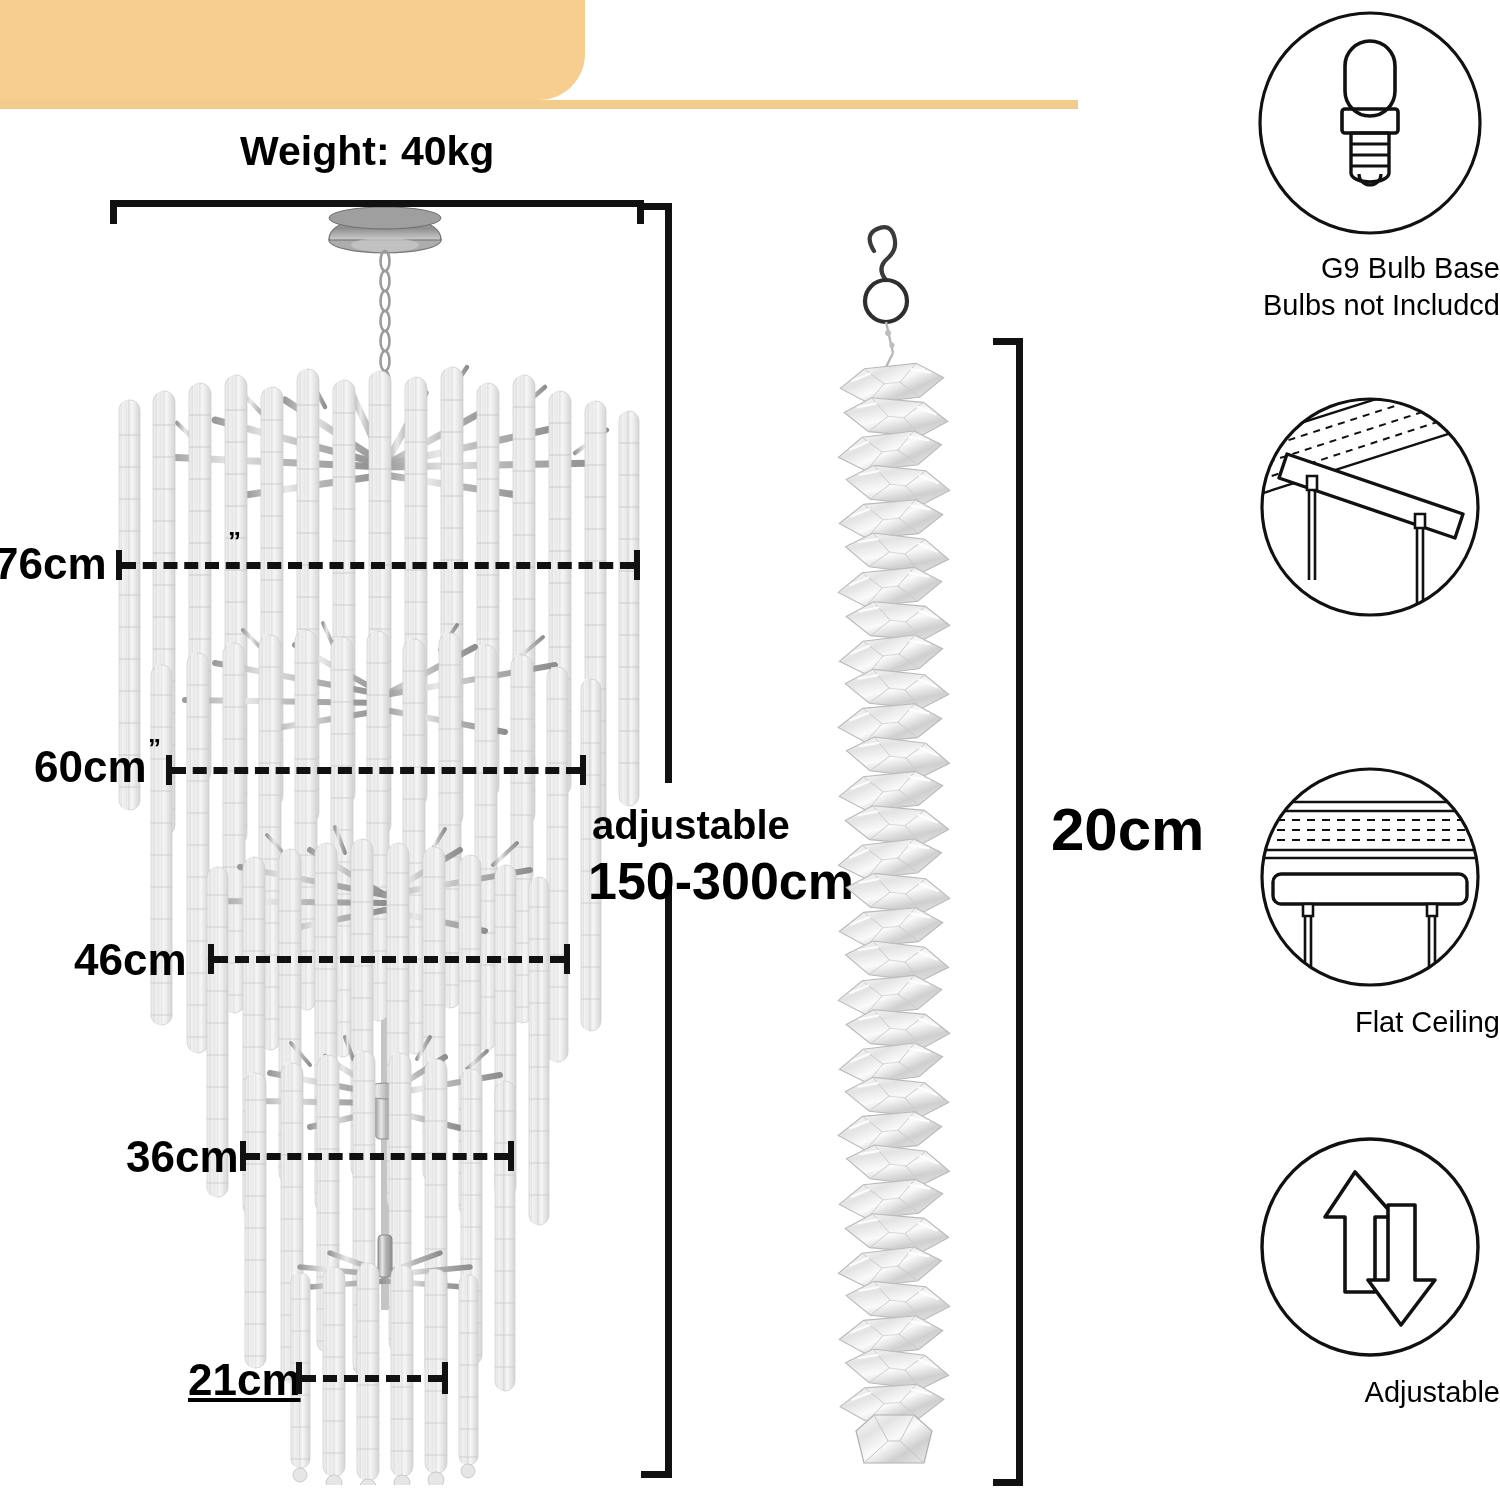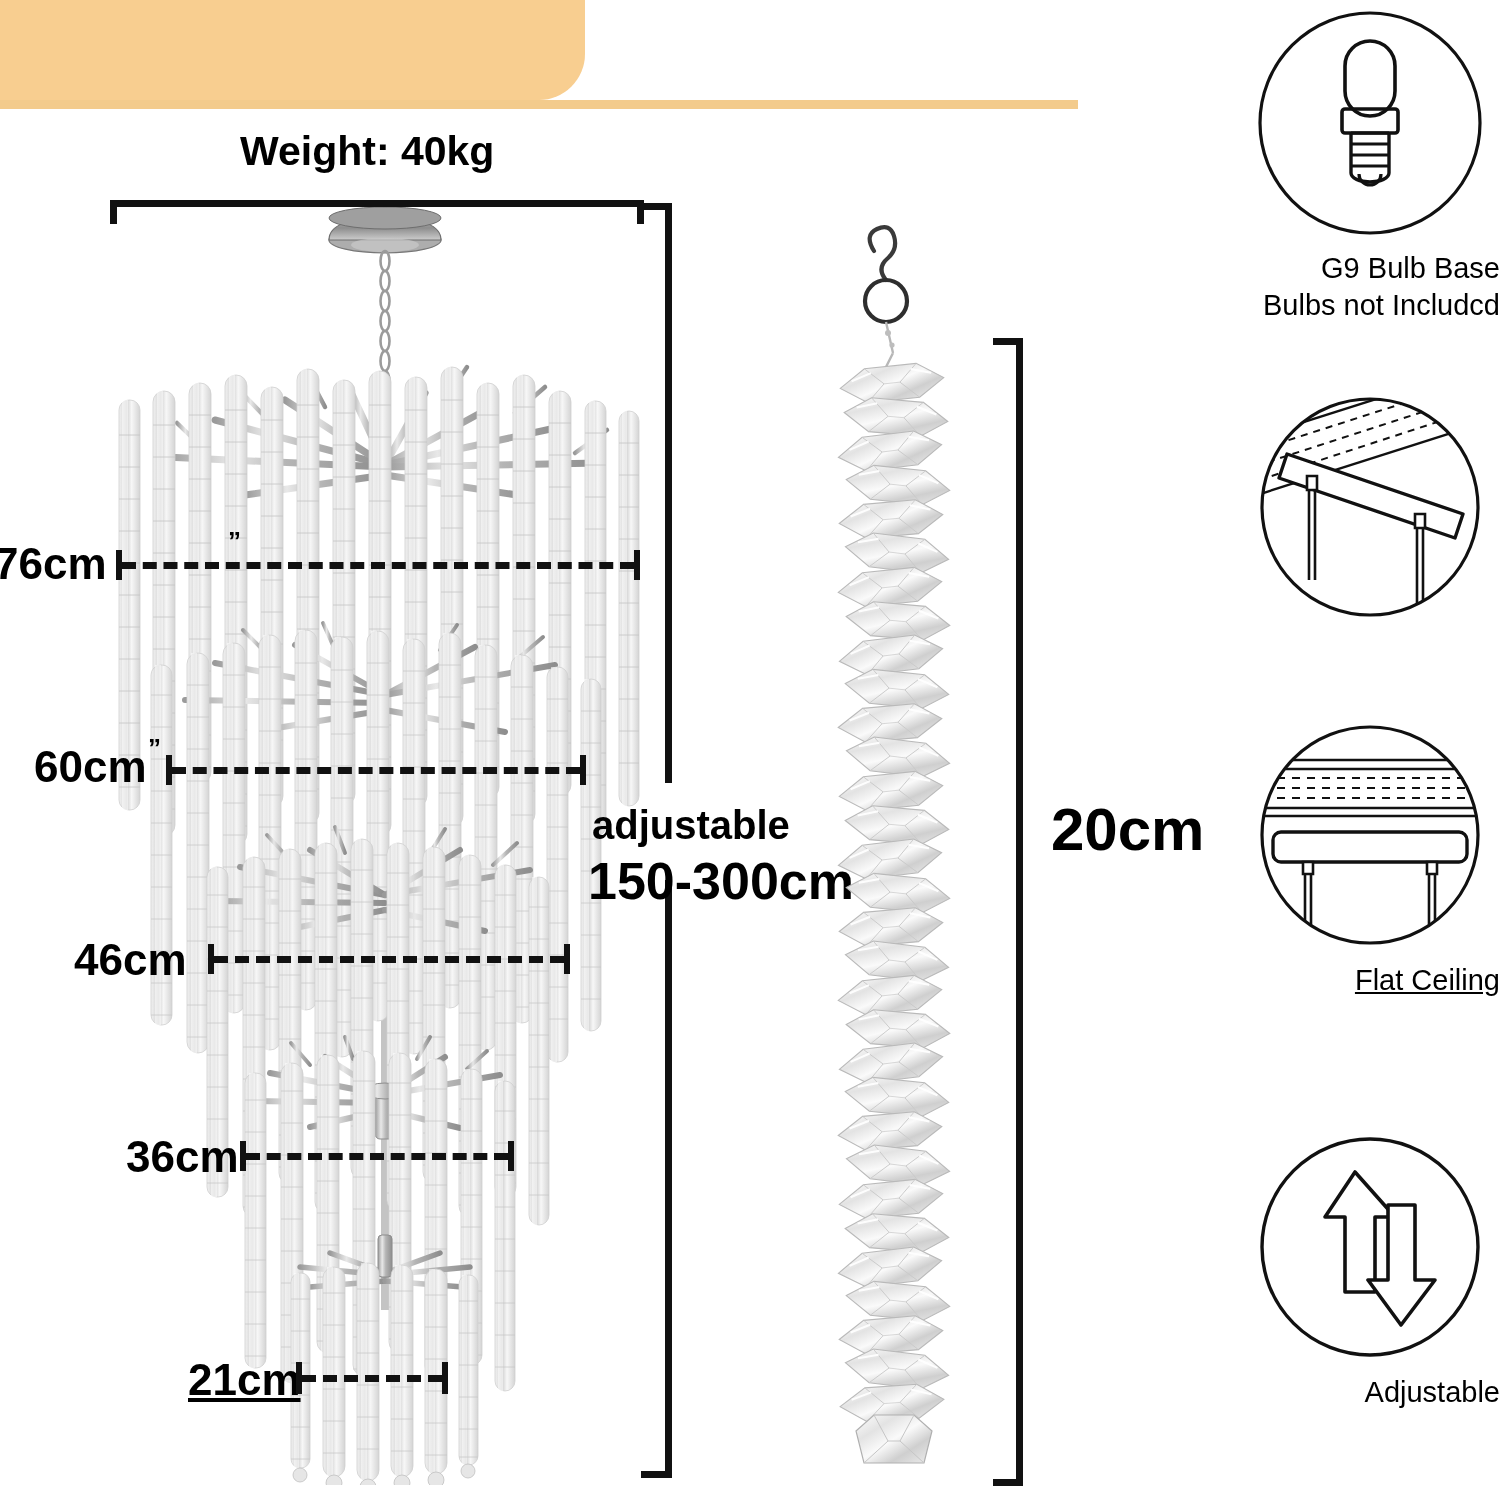--- a/index.html
+++ b/index.html
@@ -650,21 +650,21 @@
           <path d="M54 98 v90" stroke="#111" stroke-width="2.6"></path>
           <path d="M60 98 v90" stroke="#111" stroke-width="2.6"></path>
           <path d="M160 122 h10 v14 h-10 z" fill="#fff" stroke="#111" stroke-width="2.6"></path>
           <path d="M162 136 v86" stroke="#111" stroke-width="2.6"></path>
           <path d="M168 136 v86" stroke="#111" stroke-width="2.6"></path>
         </g>
       </svg>
     </div>
   </div>
 
-  <div class="icon-card" style="top:720px;text-decoration:underline;">
+  <div class="icon-card" style="top:762px;">
     <div class="icon-circle-wrap">
       <svg viewBox="0 0 230 230" width="230" height="230" xmlns="http://www.w3.org/2000/svg">
         <defs>
           <clipPath id="clipFlat">
               <circle cx="115" cy="115" r="108"></circle>
             </clipPath>
         </defs>
         <circle cx="115" cy="115" r="108" fill="none" stroke="#111" stroke-width="3.2"></circle>
         <g clip-path="url(#clipFlat)">
           <path d="M-10 40 H240" stroke="#111" stroke-width="2.4"></path>

